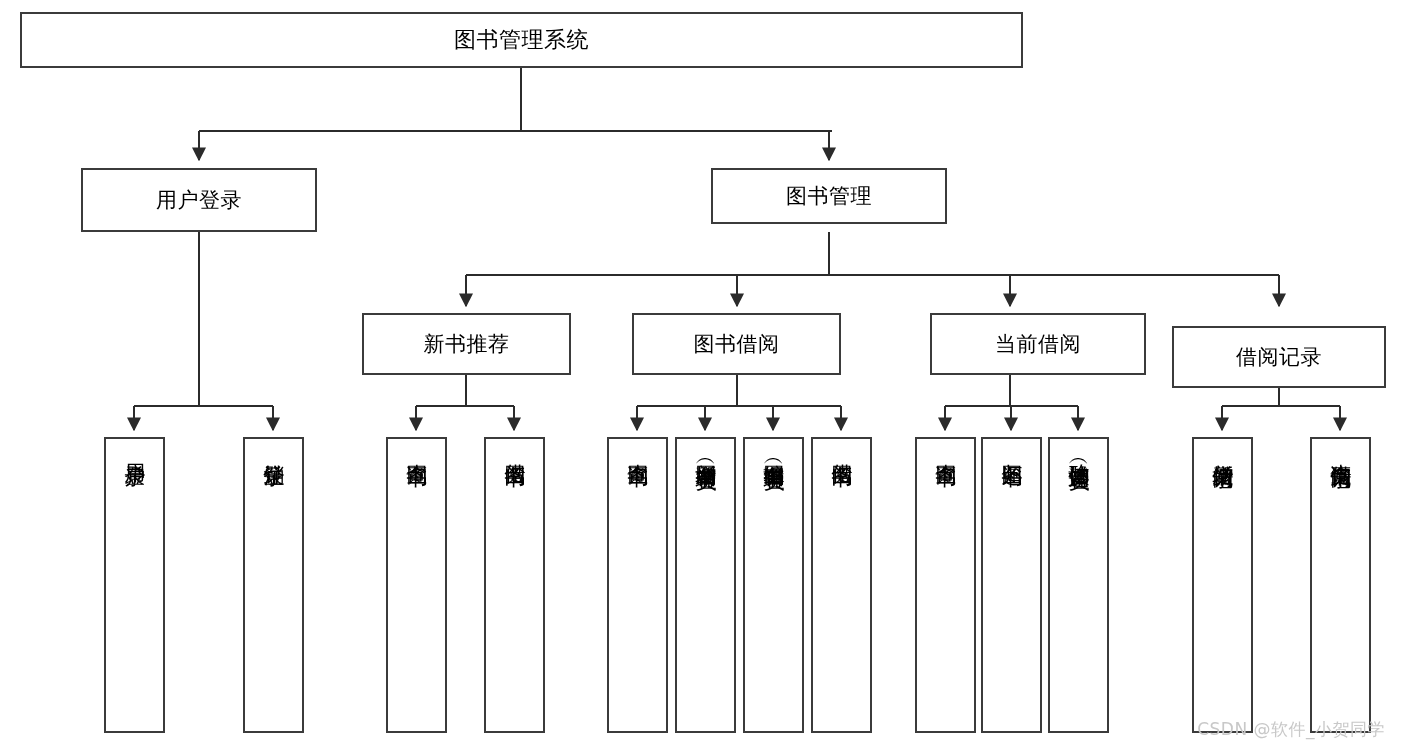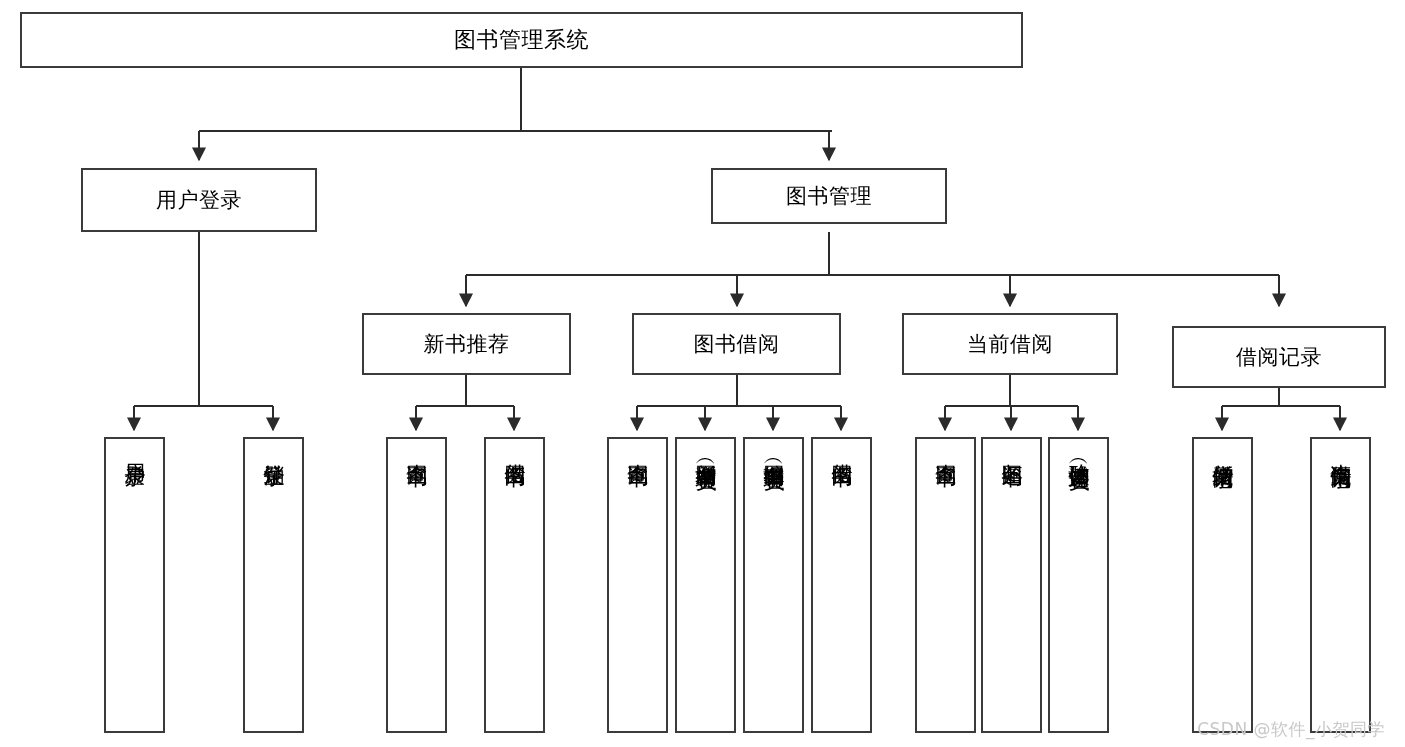--- a/index.html
+++ b/index.html
@@ -135,21 +135,21 @@
   <div class="node lvl2" style="left: 711px; top: 168px; width: 236px; height: 56px;">
     <span class="label">图书管理</span>
   </div>
 
   <div class="node lvl3" style="left: 362px; top: 313px; width: 209px; height: 62px;">
     <span class="label">新书推荐</span>
   </div>
   <div class="node lvl3" style="left: 632px; top: 313px; width: 209px; height: 62px;">
     <span class="label">图书借阅</span>
   </div>
-  <div class="node lvl3" style="left: 902px; top: 313px; width: 216px; height: 62px;">
+  <div class="node lvl3" style="left: 930px; top: 313px; width: 216px; height: 62px;">
     <span class="label">当前借阅</span>
   </div>
   <div class="node lvl3" style="left: 1172px; top: 313px; width: 214px; height: 62px; margin-top: 13px;">
     <span class="label">借阅记录</span>
   </div>
 
   <div class="node leaf" style="left: 104px; top: 437px; width: 61px; height: 296px;">
     <span class="label">用户登录</span>
   </div>
   <div class="node leaf" style="left: 243px; top: 437px; width: 61px; height: 296px;">

